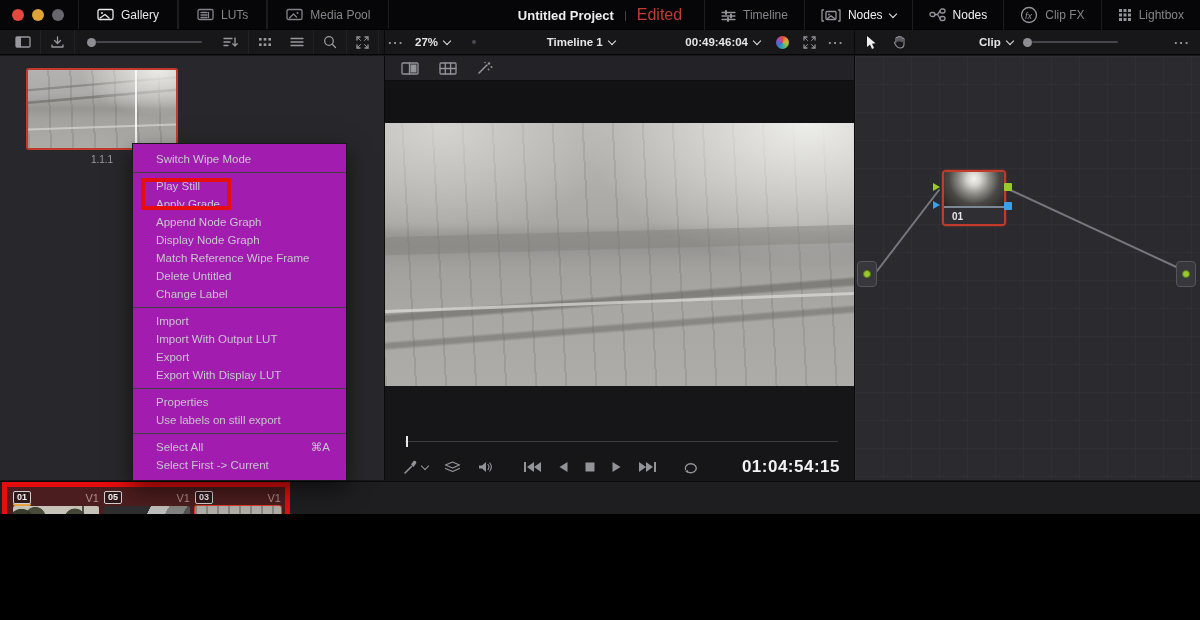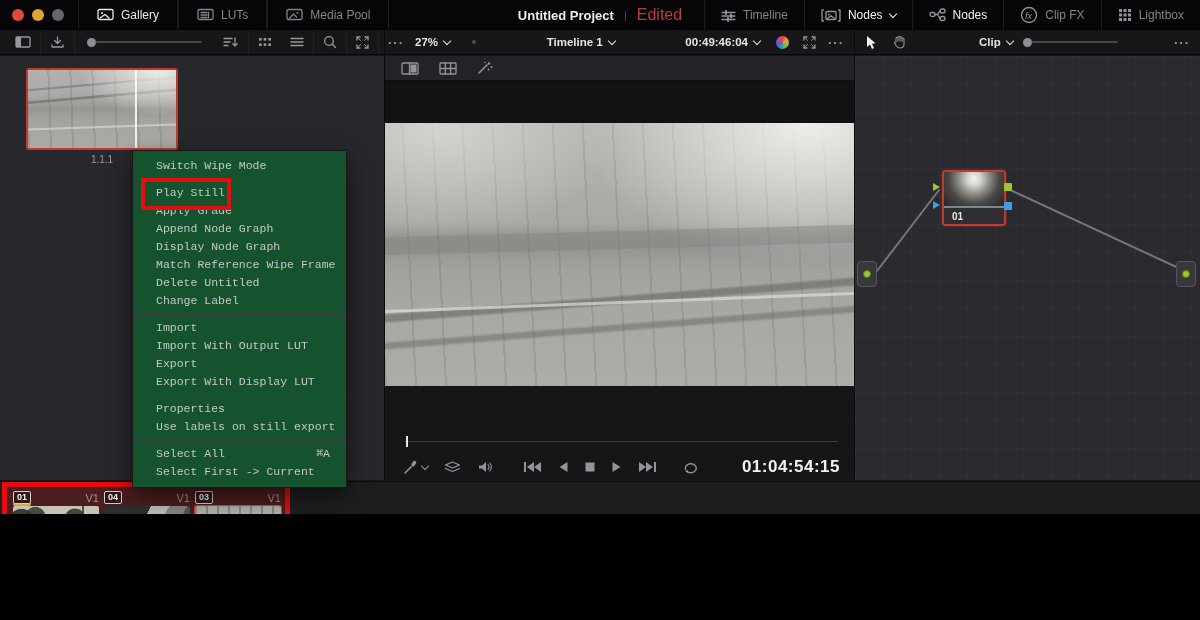--- a/index.html
+++ b/index.html
@@ -59,21 +59,21 @@
       linear-gradient(-5deg, transparent 62%, rgba(100,98,94,0.55) 63%, rgba(100,98,94,0.55) 65%, transparent 66%),
       linear-gradient(-5deg, transparent 76%, rgba(108,106,102,0.5) 77%, rgba(108,106,102,0.5) 78.5%, transparent 79.5%),
       repeating-linear-gradient(88deg, rgba(100,98,95,0.22) 0 2px, transparent 2px 22px),
       linear-gradient(180deg, #b4b2af 0%, #adabaa 30%, #a2a09d 42%, #989692 50%, #a4a29f 62%, #a9a7a4 80%, #adaba8 100%);
   }
   .grade-art .road-line { position:absolute; left:0; right:0; bottom:26%; height:2px; background:rgba(220,219,214,0.65); transform:rotate(-2deg); }
   .wipe-line { position:absolute; top:0; bottom:0; width:2px; background:rgba(250,250,250,0.9); }
   .still-label { position:absolute; left:26px; top:98px; width:152px; text-align:center; color:#9a9aa0; font-size:10px; }
 
   
-  .menu { position:absolute; left:132px; top:150px; width:215px; background:#14532d; border:1px solid #18181b; box-shadow:0 8px 22px rgba(0,0,0,0.55); padding:6px 0; z-index:40;font-family:Liberation Mono, monospace; }
+  .menu { position:absolute; left:132px; top:143px; width:215px; background:#a21caf; border:1px solid #18181b; box-shadow:0 8px 22px rgba(0,0,0,0.55); padding:6px 0; z-index:40; }
   .mi { height:18px; line-height:18px; padding:0 16px 0 23px; color:#c6c6cc; font-size:11.5px; display:flex; justify-content:space-between; white-space:nowrap; }
   .msep { height:1px; background:#3e3e45; margin:4px 0; }
   .mi .short { color:#c6c6cc; }
 
   
   .anno-apply { position:absolute; left:141px; top:178px; width:90px; height:32px; border:4px solid #e50d0d; z-index:50; }
   .anno-strip { position:absolute; left:2px; top:482px; width:288px; height:90px; border:5px solid #e50d0d; background:rgba(170,28,24,0.33); z-index:30; }
 
   
   .v-strip { position:absolute; left:0; top:0; width:100%; height:25px; background:#232327; display:flex; align-items:center; gap:20px; padding-left:16px; border-bottom:1px solid #0d0d0f; }
@@ -531,21 +531,21 @@
         <span class="clip-num flagged">01</span>
         <span class="clip-track">V1</span>
       </div>
       <div class="clip-thumb">
           <div class="art1"></div>
         </div>
       <div class="clip-fmt">DNG</div>
     </div>
     <div class="clip" style="left:97px">
       <div class="clip-head">
-        <span class="clip-num">04</span>
+        <span class="clip-num">05</span>
         <span class="clip-track">V1</span>
       </div>
       <div class="clip-thumb">
           <div class="art2"></div>
         </div>
       <div class="clip-fmt">DNG</div>
     </div>
     <div class="clip" style="left:188px">
       <div class="clip-head">
         <span class="clip-num">03</span>

